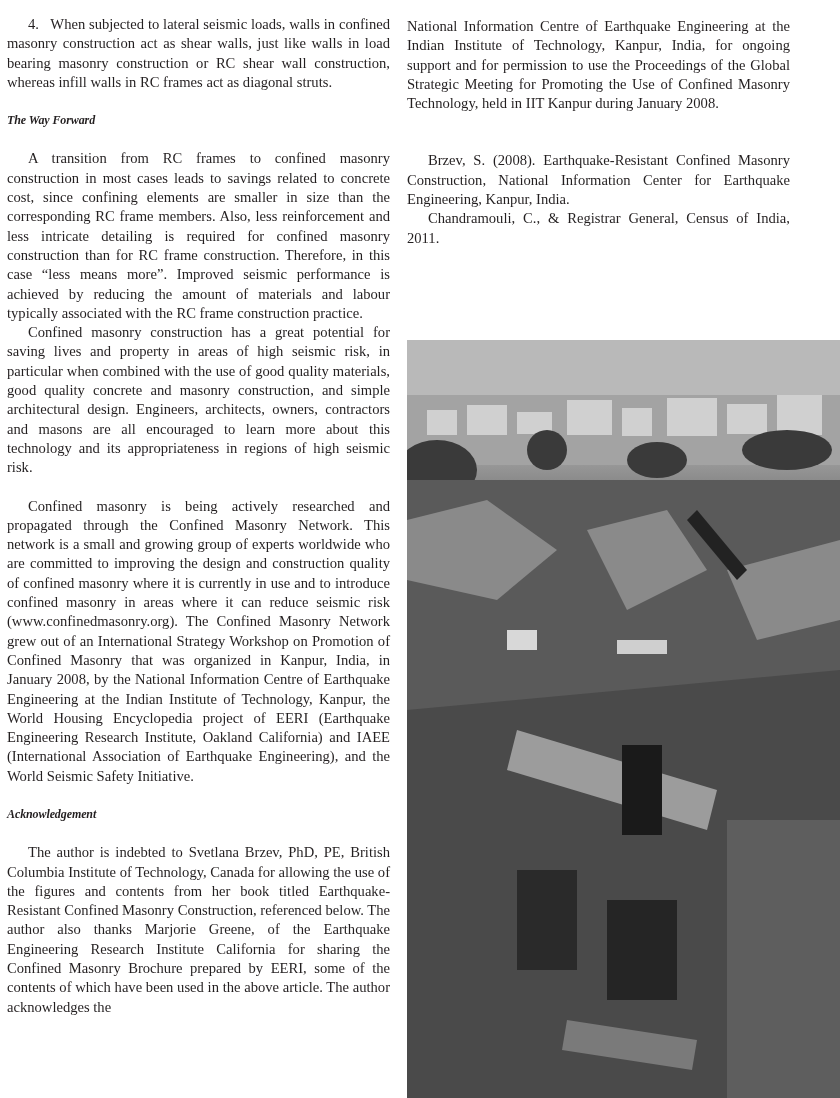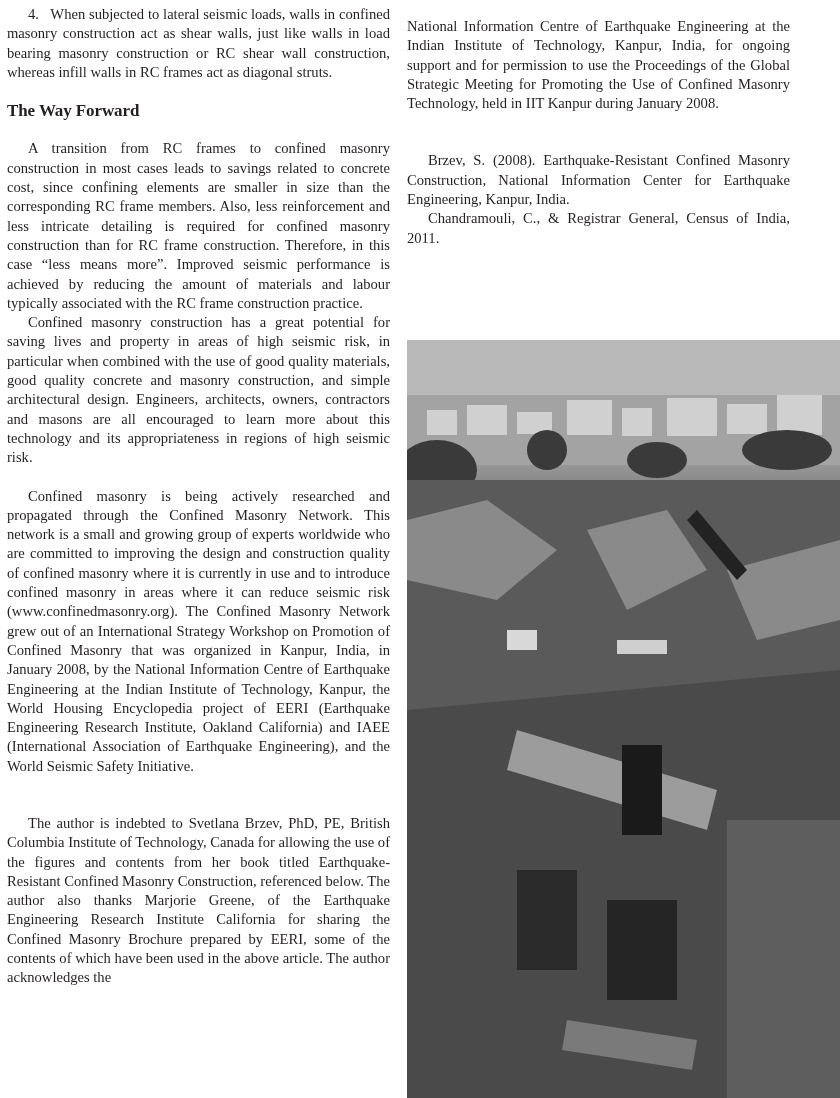--- a/index.html
+++ b/index.html
@@ -3,38 +3,39 @@
 <meta charset="utf-8">
 <style>
   html, body { margin: 0; padding: 0; background: #ffffff; }
   body { width: 840px; height: 1098px; overflow: hidden; position: relative;
          font-family: "Liberation Serif", "DejaVu Serif", serif; color: #231f20; }
   .col { position: absolute; top: 0; }
   .col-left { left: 7px; width: 383px; }
   .col-right { left: 407px; width: 383px; }
   p.para { margin: 0; font-size: 14.6px; line-height: 19.3px; text-align: justify; text-justify: inter-word; }
   p.para.indent { text-indent: 21px; }
-  h2.heading { margin: 0; font-size: 17px; line-height: 19.3px; font-weight: bold; letter-spacing: -0.1px; }
+  h2.heading { margin: 0; font-size: 12px; line-height: 19.3px; font-weight: bold; letter-spacing: -0.1px; font-style: italic; }
   .gap { height: 19px; }
   .photo { position: absolute; left: 407px; top: 340px; width: 433px; height: 758px; overflow: hidden;
            background: linear-gradient(180deg, #cfcfcf 0%, #bdbdbd 8%, #9a9a9a 16%, #6a6a6a 24%, #4a4a4a 40%, #5d5d5d 55%, #3c3c3c 70%, #2a2a2a 100%); }
 </style>
 </head>
 <body>
 
 <div class="col col-left">
-  <p class="para indent" style="margin-top:5px;">4.&nbsp;&nbsp;&nbsp;When subjected to lateral seismic loads, walls in confined masonry construction act as shear walls, just like walls in load bearing masonry construction or RC shear wall construction, whereas infill walls in RC frames act as diagonal struts.</p>
+  <p class="para indent" style="margin-top:15px;">4.&nbsp;&nbsp;&nbsp;When subjected to lateral seismic loads, walls in confined masonry construction act as shear walls, just like walls in load bearing masonry construction or RC shear wall construction, whereas infill walls in RC frames act as diagonal struts.</p>
   <div class="gap"></div>
   <h2 class="heading">The Way Forward</h2>
   <div class="gap"></div>
   <p class="para indent">A transition from RC frames to confined masonry construction in most cases leads to savings related to concrete cost, since confining elements are smaller in size than the corresponding RC frame members. Also, less reinforcement and less intricate detailing is required for confined masonry construction than for RC frame construction. Therefore, in this case “less means more”. Improved seismic performance is achieved by reducing the amount of materials and labour typically associated with the RC frame construction practice.</p>
   <p class="para indent">Confined masonry construction has a great potential for saving lives and property in areas of high seismic risk, in particular when combined with the use of good quality materials, good quality concrete and masonry construction, and simple architectural design. Engineers, architects, owners, contractors and masons are all encouraged to learn more about this technology and its appropriateness in regions of high seismic risk.</p>
   <div class="gap"></div>
   <p class="para indent">Confined masonry is being actively researched and propagated through the Confined Masonry Network. This network is a small and growing group of experts worldwide who are committed to improving the design and construction quality of confined masonry where it is currently in use and to introduce confined masonry in areas where it can reduce seismic risk (www.confinedmasonry.org). The Confined Masonry Network grew out of an International Strategy Workshop on Promotion of Confined Masonry that was organized in Kanpur, India, in January 2008, by the National Information Centre of Earthquake Engineering at the Indian Institute of Technology, Kanpur, the World Housing Encyclopedia project of EERI (Earthquake Engineering Research Institute, Oakland California) and IAEE (International Association of Earthquake Engineering), and the World Seismic Safety Initiative.</p>
   <div class="gap"></div>
+  <h2 class="heading">Acknowledgement</h2>
   <div class="gap"></div>
   <p class="para indent">The author is indebted to Svetlana Brzev, PhD, PE, British Columbia Institute of Technology, Canada for allowing the use of the figures and contents from her book titled Earthquake-Resistant Confined Masonry Construction, referenced below. The author also thanks Marjorie Greene, of the Earthquake Engineering Research Institute California for sharing the Confined Masonry Brochure prepared by EERI, some of the contents of which have been used in the above article. The author acknowledges the</p>
 </div>
 
 <div class="col col-right">
   <p class="para" style="margin-top:17px;">National Information Centre of Earthquake Engineering at the Indian Institute of Technology, Kanpur, India, for ongoing support and for permission to use the Proceedings of the Global Strategic Meeting for Promoting the Use of Confined Masonry Technology, held in IIT Kanpur during January 2008.</p>
   <div class="gap"></div>
   <div class="gap"></div>
   <p class="para indent">Brzev, S. (2008). Earthquake-Resistant Confined Masonry Construction, National Information Center for Earthquake Engineering, Kanpur, India.</p>
   <p class="para indent">Chandramouli, C., &amp;  Registrar General, Census of India, 2011.</p>

